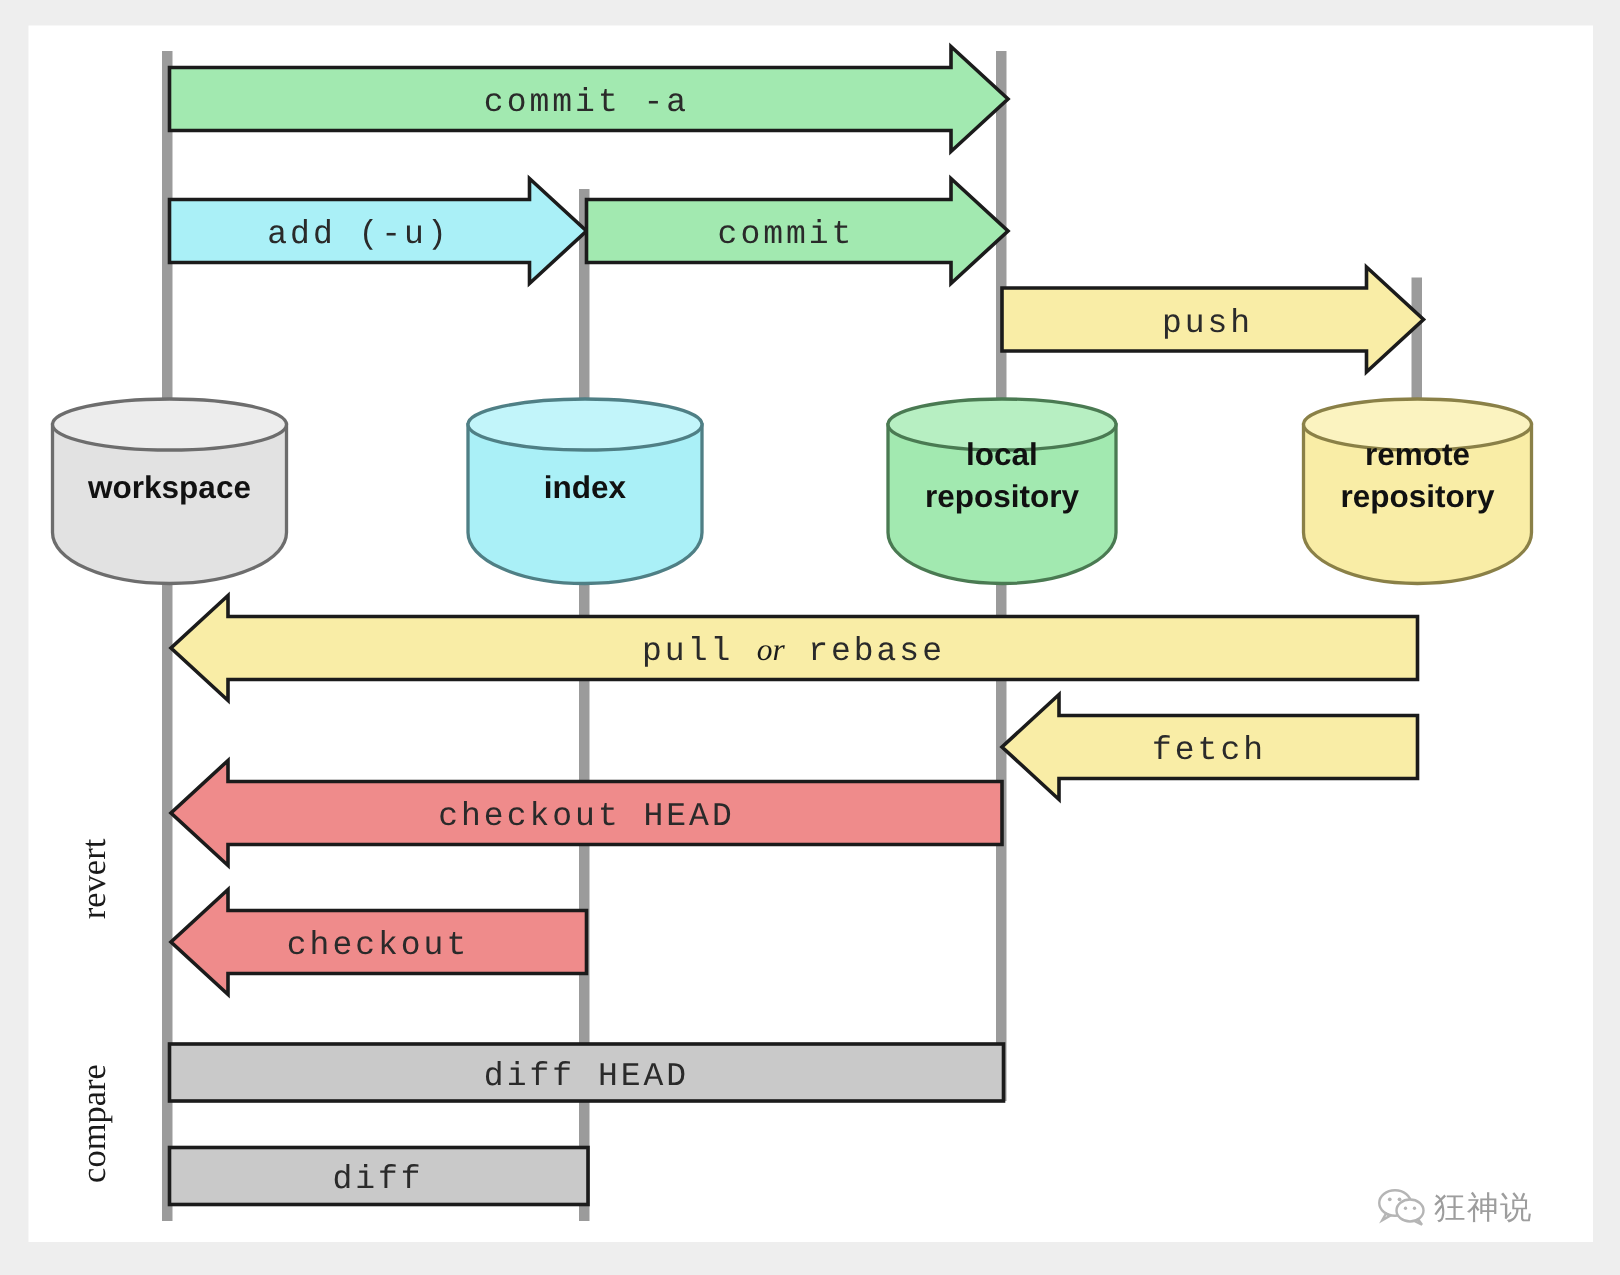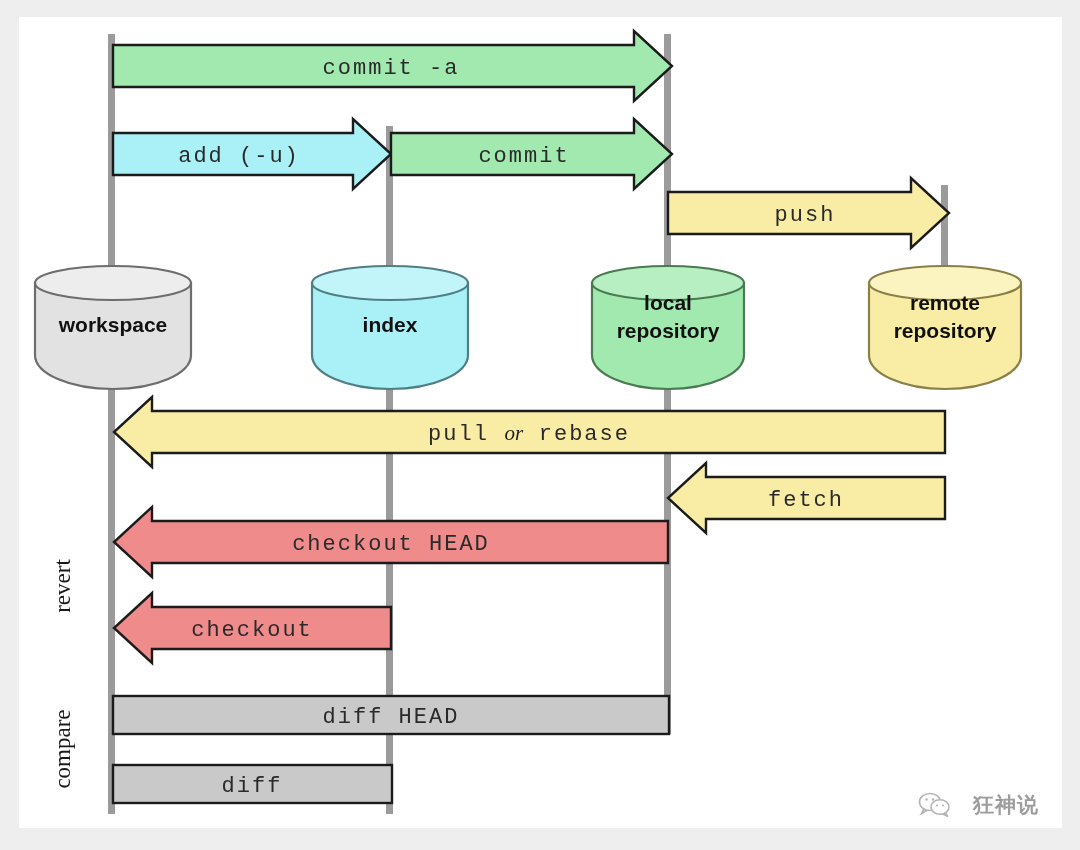--- a/index.html
+++ b/index.html
@@ -69,22 +69,21 @@
   }
 
   #watermark {
     position: absolute;
     left: 918px;
     top: 786px;
     width: 140px;
     height: 38px;
     display: flex;
     align-items: center;
-    gap: 21px;
-    font-weight: bold;
+    gap: 4px;
   }
   #watermark .wm-label {
     font-family: "DejaVu Sans", sans-serif;
     font-size: 21px;
     color: #9d9d9d;
     letter-spacing: 1px;
     white-space: nowrap;
   }
 </style>
 </head>

